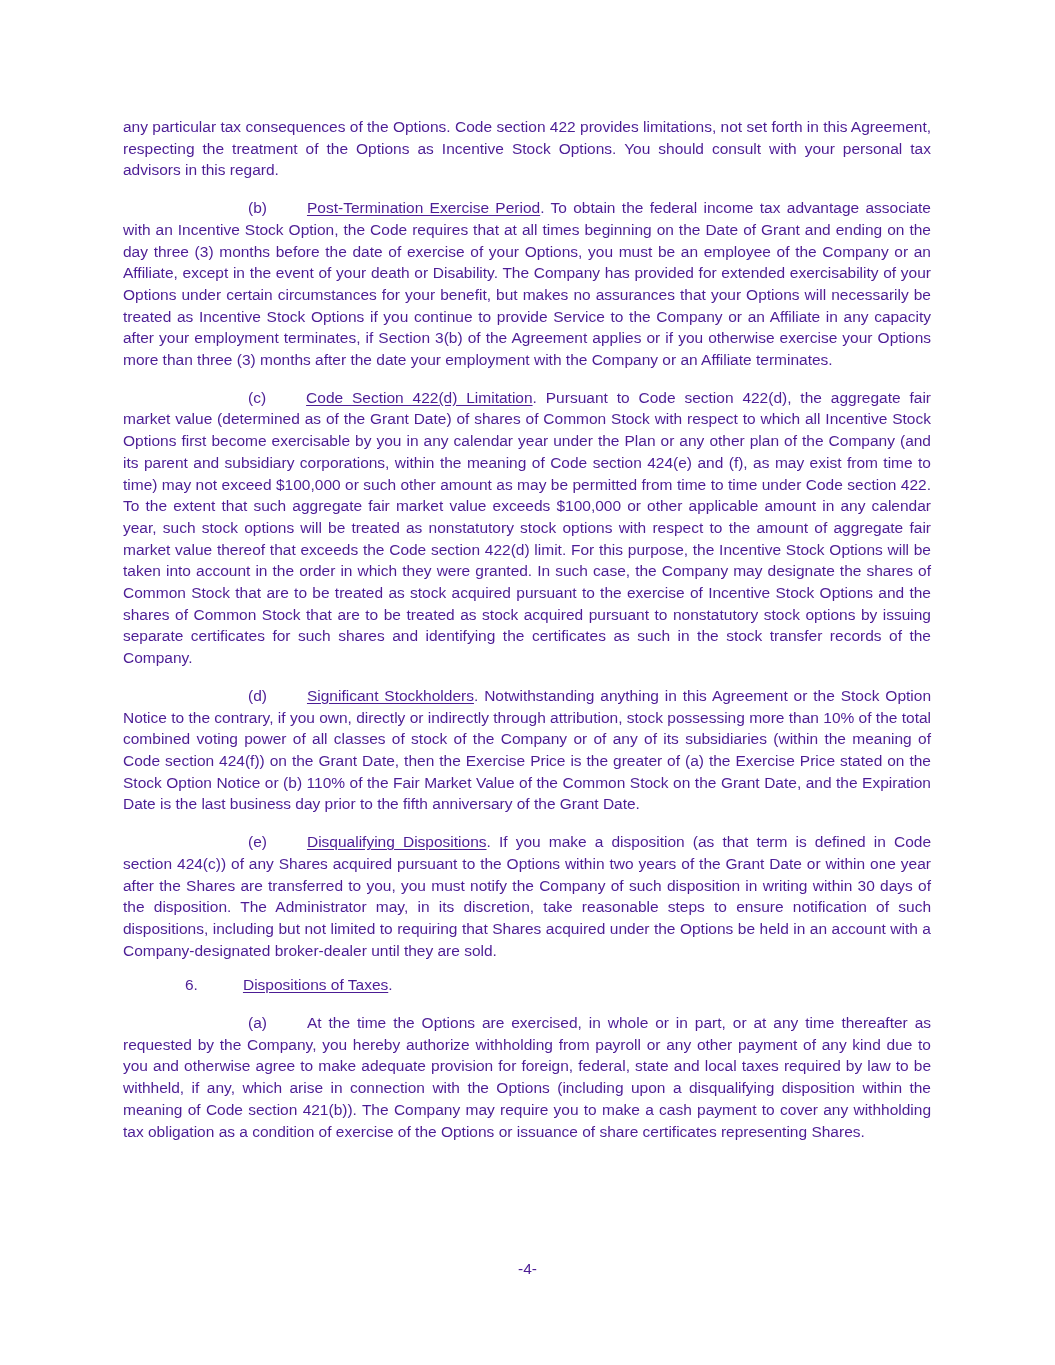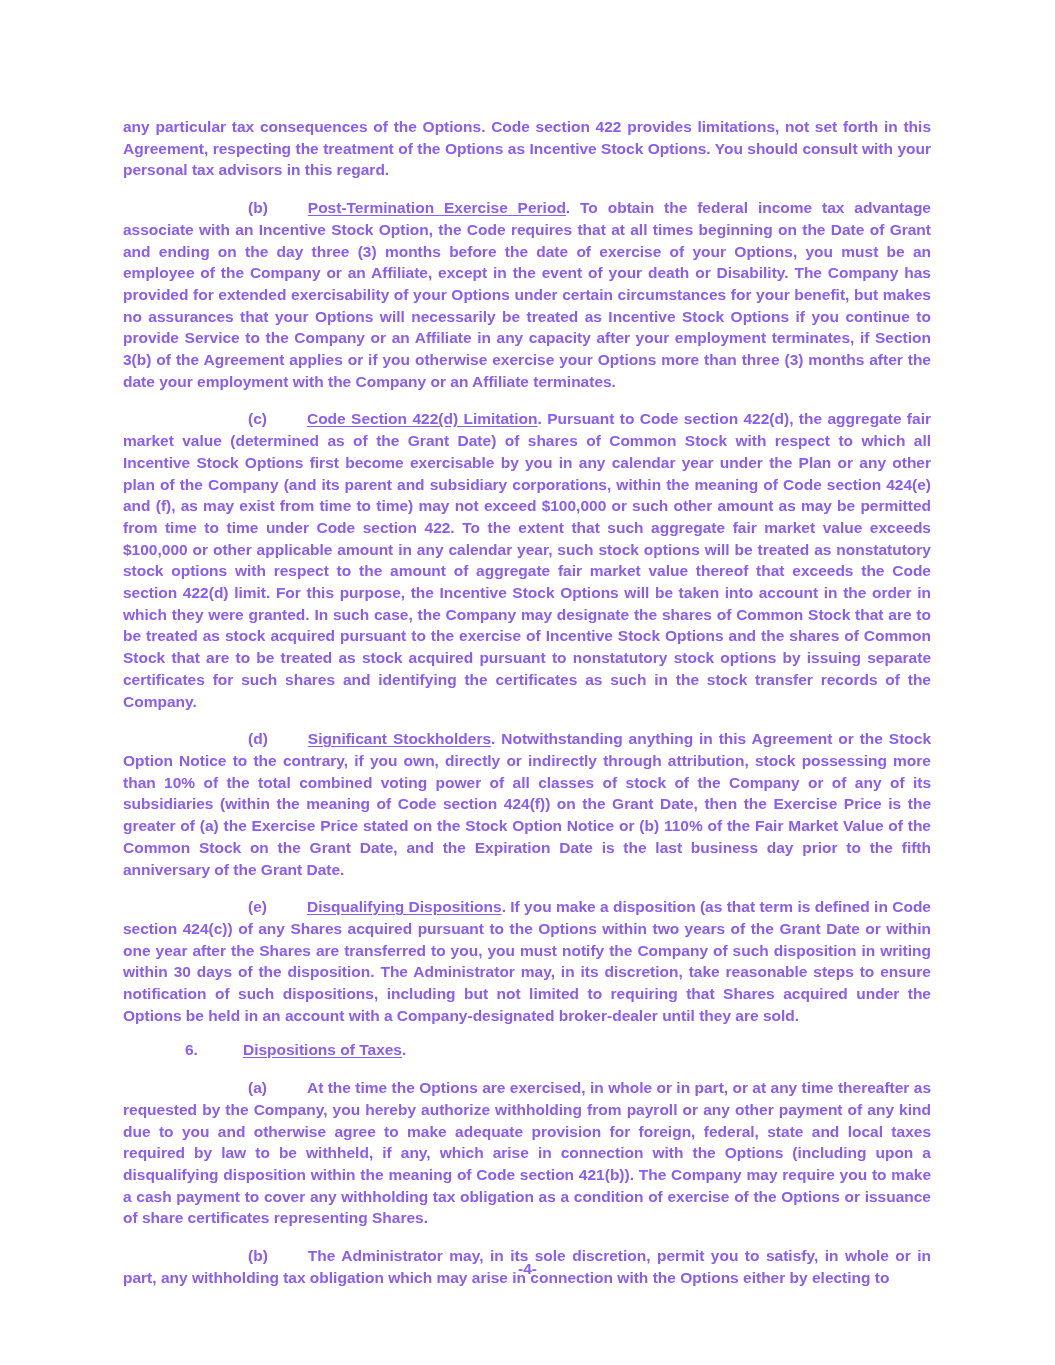--- a/index.html
+++ b/index.html
@@ -6,23 +6,22 @@
     margin: 0;
     padding: 0;
     background: #ffffff;
   }
   .page {
     position: relative;
     width: 1055px;
     height: 1365px;
     background: #ffffff;
     font-family: "Liberation Sans", sans-serif;
-    color: #8b5cf6;
+    color: #4c1d95;
     overflow: hidden;
-    font-weight: bold;
   }
   .content {
     position: absolute;
     left: 123px;
     top: 116px;
     width: 808px;
   }
   .para {
     margin: 0 0 13px 0;
     font-size: 15.5px;
@@ -66,18 +65,17 @@
     <p class="para indent-sub"><span>(c)</span><span class="tab"></span><span class="heading">Code Section 422(d) Limitation</span><span>.</span><span> Pursuant to Code section 422(d), the aggregate fair market value (determined as of the Grant Date) of shares of Common Stock with respect to which all Incentive Stock Options first become exercisable by you in any calendar year under the Plan or any other plan of the Company (and its parent and subsidiary corporations, within the meaning of Code section 424(e) and (f), as may exist from time to time) may not exceed $100,000 or such other amount as may be permitted from time to time under Code section 422. To the extent that such aggregate fair market value exceeds $100,000 or other applicable amount in any calendar year, such stock options will be treated as nonstatutory stock options with respect to the amount of aggregate fair market value thereof that exceeds the Code section 422(d) limit. For this purpose, the Incentive Stock Options will be taken into account in the order in which they were granted. In such case, the Company may designate the shares of Common Stock that are to be treated as stock acquired pursuant to the exercise of Incentive Stock Options and the shares of Common Stock that are to be treated as stock acquired pursuant to nonstatutory stock options by issuing separate certificates for such shares and identifying the certificates as such in the stock transfer records of the Company.</span></p>
 
     <p class="para indent-sub"><span>(d)</span><span class="tab"></span><span class="heading">Significant Stockholders</span><span>.</span><span> Notwithstanding anything in this Agreement or the Stock Option Notice to the contrary, if you own, directly or indirectly through attribution, stock possessing more than 10% of the total combined voting power of all classes of stock of the Company or of any of its subsidiaries (within the meaning of Code section 424(f)) on the Grant Date, then the Exercise Price is the greater of (a) the Exercise Price stated on the Stock Option Notice or (b) 110% of the Fair Market Value of the Common Stock on the Grant Date, and the Expiration Date is the last business day prior to the fifth anniversary of the Grant Date.</span></p>
 
     <p class="para indent-sub"><span>(e)</span><span class="tab"></span><span class="heading">Disqualifying Dispositions</span><span>.</span><span> If you make a disposition (as that term is defined in Code section 424(c)) of any Shares acquired pursuant to the Options within two years of the Grant Date or within one year after the Shares are transferred to you, you must notify the Company of such disposition in writing within 30 days of the disposition. The Administrator may, in its discretion, take reasonable steps to ensure notification of such dispositions, including but not limited to requiring that Shares acquired under the Options be held in an account with a Company-designated broker-dealer until they are sold.</span></p>
 
     <p class="para indent-sec"><span>6.</span><span class="tab-wide"></span><span class="heading">Dispositions of Taxes</span><span>.</span></p>
 
     <p class="para indent-sub"><span>(a)</span><span class="tab"></span><span>At the time the Options are exercised, in whole or in part, or at any time thereafter as requested by the Company, you hereby authorize withholding from payroll or any other payment of any kind due to you and otherwise agree to make adequate provision for foreign, federal, state and local taxes required by law to be withheld, if any, which arise in connection with the Options (including upon a disqualifying disposition within the meaning of Code section 421(b)). The Company may require you to make a cash payment to cover any withholding tax obligation as a condition of exercise of the Options or issuance of share certificates representing Shares.</span></p>
 
-    <p class="para indent-sub"><span>(b)</span><span class="tab"></span><span>The Administrator may, in its sole discretion, permit you to satisfy, in whole or in part, any withholding tax obligation which may arise in connection with the Options either by electing to</span></p>
 
   </div>
 
   <div class="footer">-4-</div>
 </div>
 
 </body></html>

